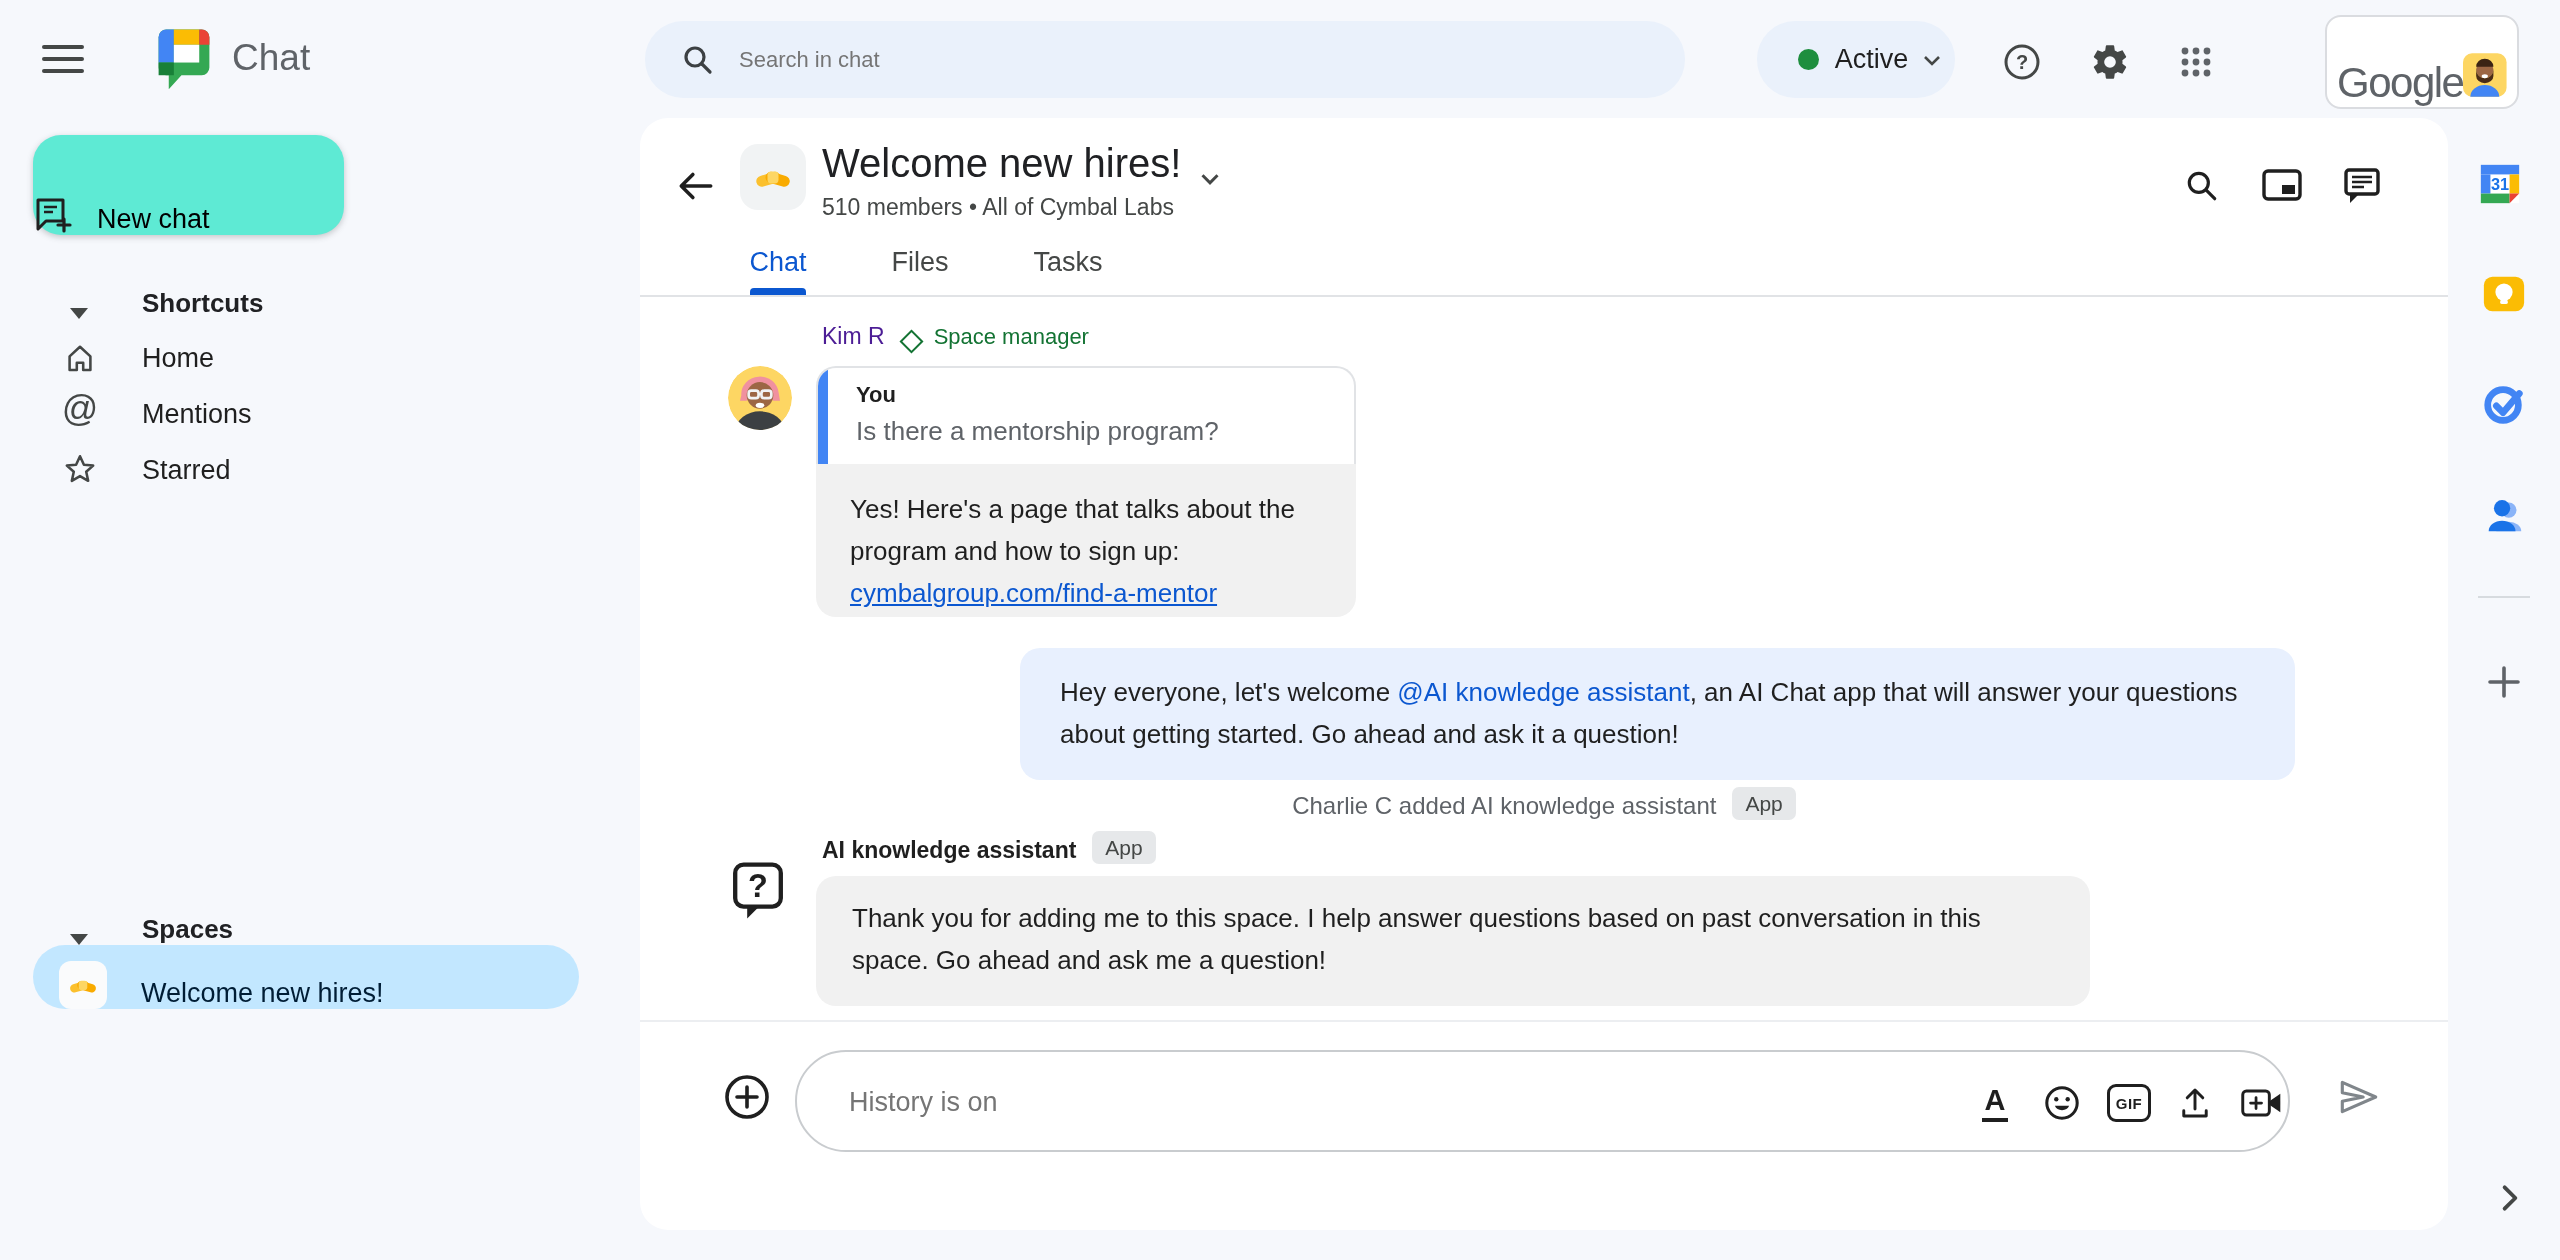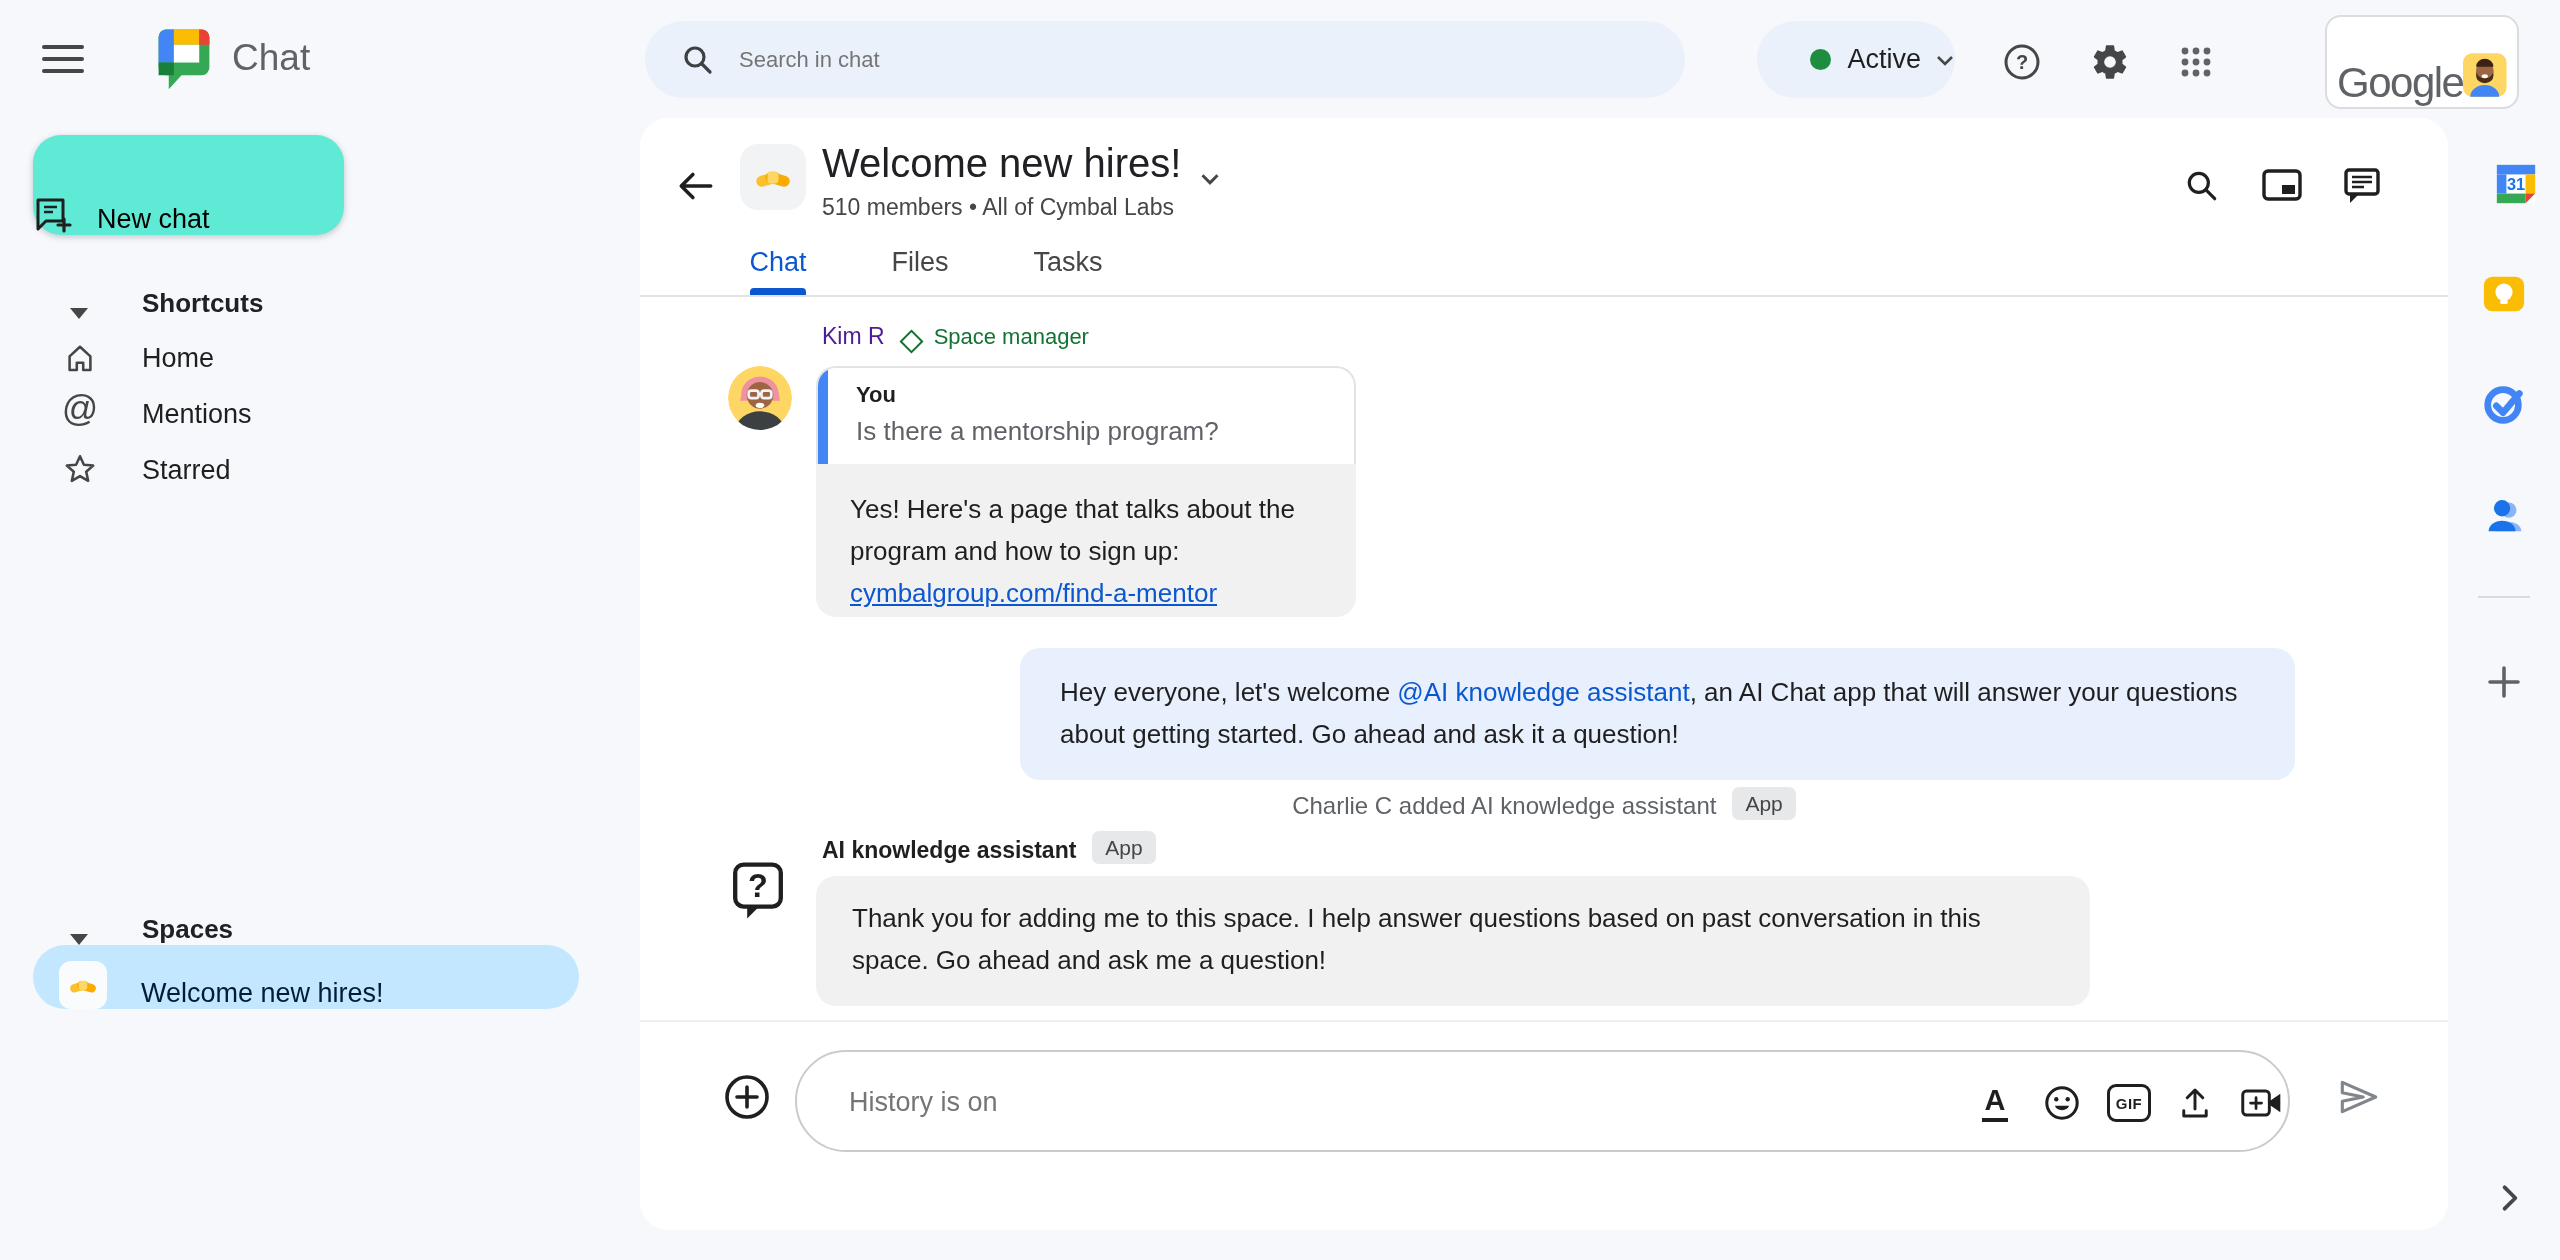--- a/index.html
+++ b/index.html
@@ -46,21 +46,21 @@
   <div class="abs pill" style="left:645px;top:21px;width:1040px;height:77px">
     <span class="ic" style="margin-left:36px">
       <svg width="34" height="34" viewBox="0 0 34 34" fill="none" stroke="#3c4043" stroke-width="3.2">
         <circle cx="14" cy="14" r="9"></circle>
           <path d="M21 21 L29 29" stroke-linecap="round"></path>
       </svg>
     </span>
     <input style="margin-left: 22px; border: none; background: transparent; font-size: 22px; color: rgb(31, 31, 31); width: 860px;" placeholder="Search in chat">
   </div>
 
-  <button class="abs pill" style="left:1757px;top:21px;width:198px;height:77px;justify-content:flex-end">
+  <button class="abs pill" style="left:1757px;top:21px;width:198px;height:77px;justify-content:center">
     <span style="width:21px;height:21px;border-radius:50%;background:#1e8e3e;margin-left:28px"></span>
     <span style="font-size:27px;margin-left:16px;color:#1f1f1f">Active</span>
     <span class="ic" style="margin-left:14px">
       <svg width="20" height="14" viewBox="0 0 20 14" fill="none" stroke="#444746" stroke-width="2.6">
           <path d="M3 4 L10 11 L17 4"></path>
         </svg>
     </span>
   </button>
 
   <button class="abs ic" style="left:2000px;top:40px;width:44px;height:44px">
@@ -317,21 +317,21 @@
 
   <button class="abs ic" style="left:1692px;top:952px;width:54px;height:54px">
     <svg width="48" height="48" viewBox="0 0 46 46" fill="none" stroke="#80868b" stroke-width="3" stroke-linejoin="round">
       <path d="M7 9 L39 23 L7 37 V27 L27 23 L7 19 Z"></path>
     </svg>
   </button>
 </div>
 
 <div class="abs" style="left:2448px;top:118px;width:112px;height:1142px">
 
-  <button class="abs ic" style="left:44px;top:42px;width:48px;height:48px">
+  <button class="abs ic" style="left:28px;top:42px;width:48px;height:48px">
     <svg width="46" height="46" viewBox="0 0 48 48">
       <rect x="4" y="4" width="40" height="40" fill="#fff"></rect>
       <rect x="4" y="4" width="40" height="10" fill="#4285f4"></rect>
       <rect x="4" y="14" width="10" height="20" fill="#4285f4"></rect>
       <rect x="34" y="14" width="10" height="20" fill="#fbbc04"></rect>
       <rect x="4" y="34" width="30" height="10" fill="#34a853"></rect>
       <path d="M34 34 h10 l-10 10 z" fill="#ea4335"></path>
       <text x="24" y="30" text-anchor="middle" font-size="17" font-weight="700" fill="#1a73e8">31</text>
     </svg>
   </button>

